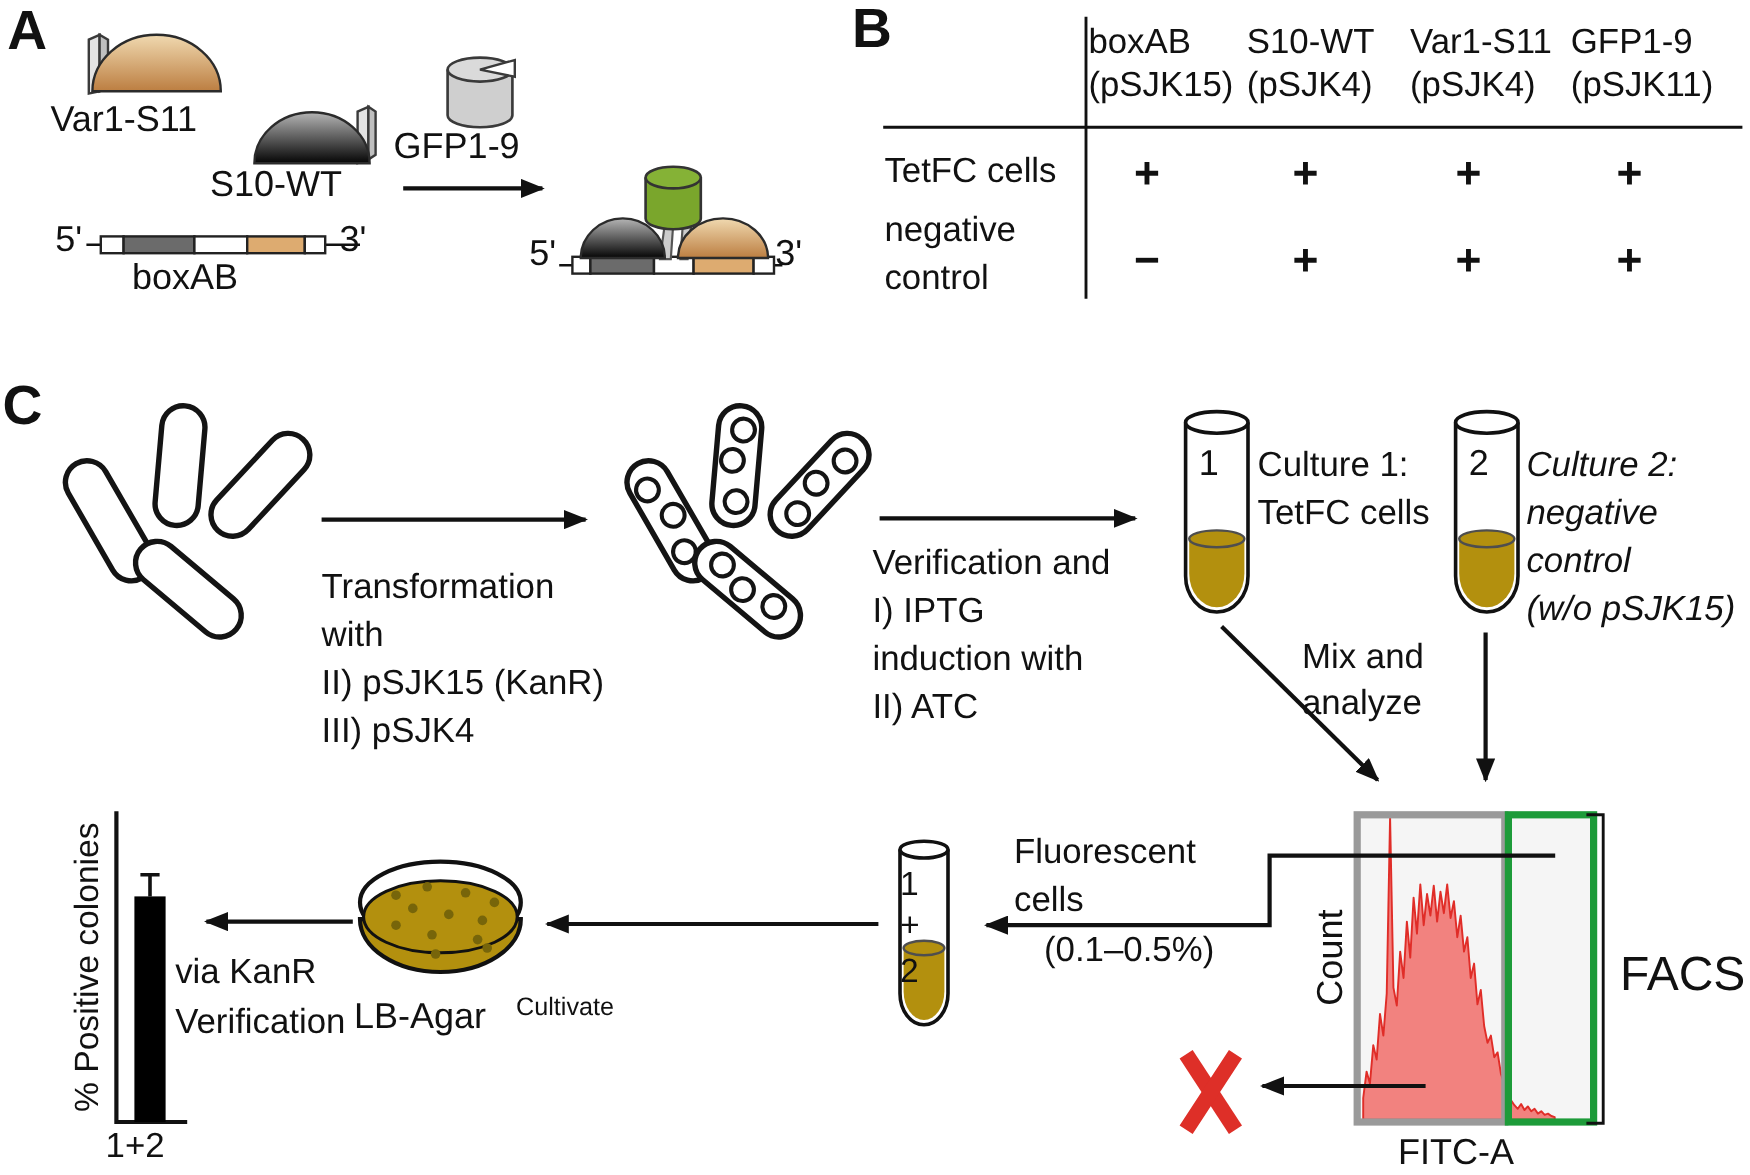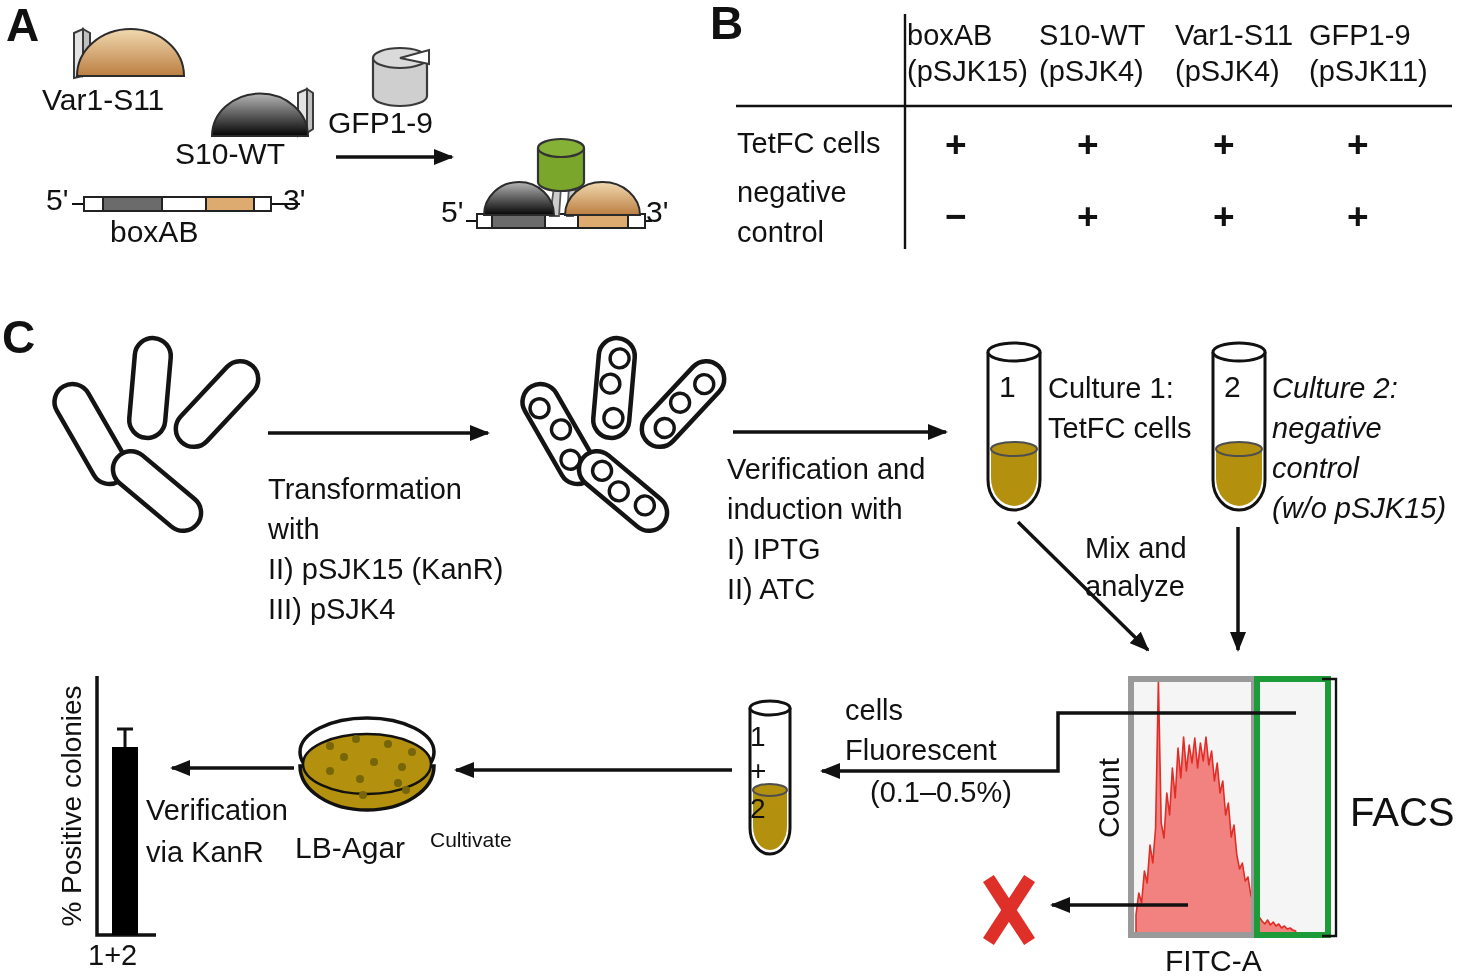--- a/index.html
+++ b/index.html
@@ -234,22 +234,22 @@
 
 <div class="t" style="left:268px;top:449px;font-size:29px;line-height:40px;margin-top:20px;">
   <div>Transformation</div>
   <div>with</div>
   <div>II) pSJK15 (KanR)</div>
   <div>III) pSJK4</div>
 </div>
 
 <div class="t" style="left:727px;top:449px;font-size:29px;line-height:40px;">
   <div>Verification and</div>
+  <div>I) IPTG</div>
   <div>induction with</div>
-  <div>I) IPTG</div>
   <div>II) ATC</div>
 </div>
 
 <div class="t ctr" style="left:999px;top:371px;width:30px;font-size:30px;">1</div>
 <div class="t" style="left:1048px;top:368px;font-size:29px;line-height:40px;">
   <div>Culture 1:</div>
   <div>TetFC cells</div>
 </div>
 <div class="t ctr" style="left:1224px;top:371px;width:30px;font-size:30px;">2</div>
 <div class="t" style="left:1272px;top:368px;font-size:29px;line-height:40px;font-style:italic;">
@@ -258,34 +258,34 @@
   <div>control</div>
   <div>(w/o pSJK15)</div>
 </div>
 
 <div class="t ctr" style="left:1085px;top:529px;width:155px;font-size:29px;line-height:38px;">
   <div>Mix and</div>
   <div>analyze</div>
 </div>
 
 <div class="t ctr" style="left:845px;top:690px;width:175px;font-size:29px;line-height:40px;">
+  <div>Fluorescent</div>
   <div>cells</div>
-  <div>Fluorescent</div>
 </div>
 <div class="t ctr" style="left:870px;top:777px;width:160px;font-size:29px;">(0.1–0.5%)</div>
 
 <div class="t ctr" style="left:750px;top:722px;width:40px;font-size:28px;">1</div>
 <div class="t ctr" style="left:750px;top:756px;width:40px;font-size:28px;">+</div>
 <div class="t ctr" style="left:750px;top:794px;width:40px;font-size:28px;">2</div>
 
 <div class="t ctr" style="left:430px;top:829px;width:155px;font-size:21px;">Cultivate</div>
 <div class="t ctr" style="left:295px;top:832px;width:145px;font-size:30px;">LB-Agar</div>
 <div class="t ctr" style="left:146px;top:789px;width:165px;font-size:29px;line-height:42px;">
+  <div>via KanR</div>
   <div>Verification</div>
-  <div>via KanR</div>
 </div>
 
 <div class="t rot" style="left:1109px;top:798px;font-size:30px;">Count</div>
 <div class="t ctr" style="left:1165px;top:945px;width:140px;font-size:30px;">FITC-A</div>
 <div class="t" style="left:1350px;top:791px;font-size:40px;">FACS</div>
 
 <div class="t rot" style="left:72px;top:806px;font-size:28px;">% Positive colonies</div>
 <div class="t ctr" style="left:88px;top:940px;width:76px;font-size:29px;">1+2</div>
 
 </div>

